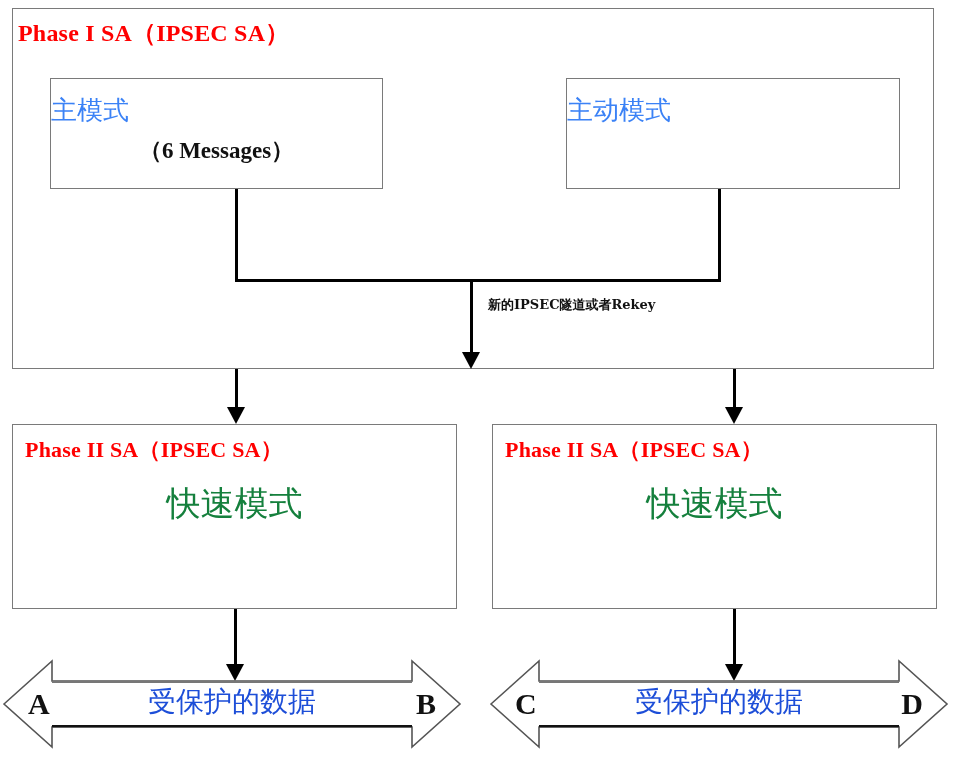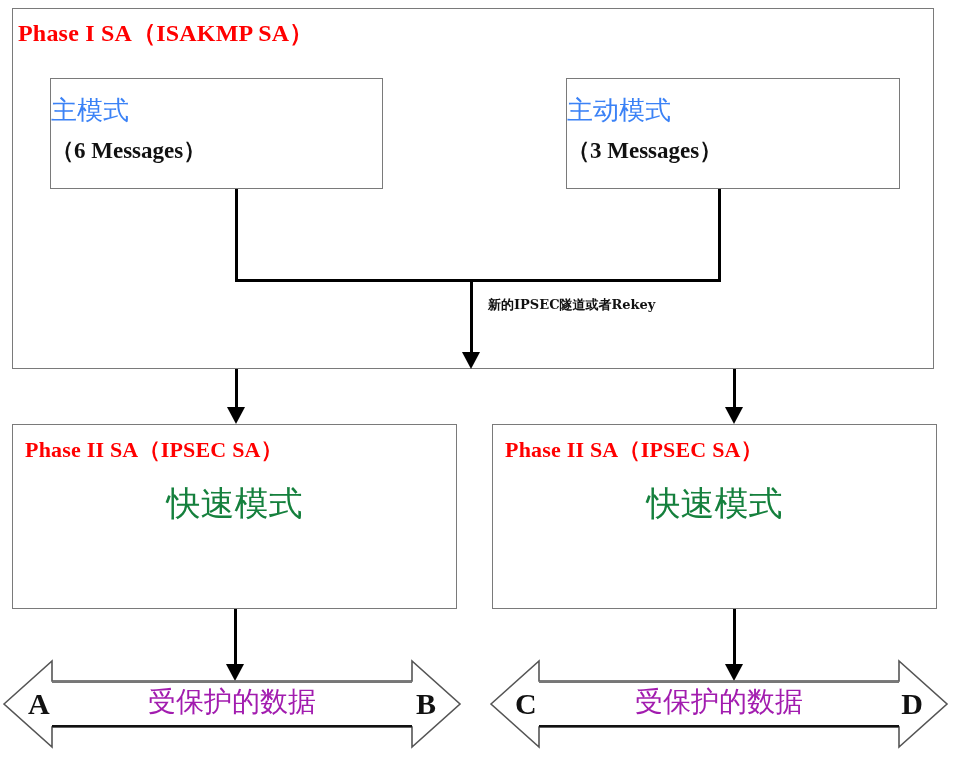--- a/index.html
+++ b/index.html
@@ -75,20 +75,21 @@
     right: 0;
     font-size: 26px;
     color: #3b82f6;
     font-family: "DejaVu Serif", "Liberation Serif", serif;
     white-space: nowrap;
   }
   .mode-msg {
     position: absolute;
     left: 0;
     right: 0;
+    text-align: center;
     font-size: 23px;
     font-weight: bold;
     color: #111111;
     white-space: nowrap;
   }
   .quick-mode {
     position: absolute;
     left: 0;
     right: 0;
     top: 56px;
@@ -143,42 +144,41 @@
     font-weight: bold;
     color: #111111;
   }
   .dbl-arrow .mid-label {
     position: absolute;
     left: 0;
     right: 0;
     top: 26px;
     text-align: center;
     font-size: 28px;
-    color: #a21caf;
+    color: #1d4ed8;
     font-family: "DejaVu Serif", "Liberation Serif", serif;
     white-space: nowrap;
   }
 </style>
 </head>
 <body>
 
 <div id="canvas">
 
   <div class="box box-outer-phase1"></div>
 
-  <div class="phase-title title-phase1">Phase I  SA（ISAKMP SA）</div>
+  <div class="phase-title title-phase1">Phase I  SA（IPSEC SA）</div>
 
   <div class="box box-main-mode">
     <div class="mode-cn" style="top:14px;">主模式</div>
     <div class="mode-msg" style="top:56px;">（6 Messages）</div>
   </div>
 
   <div class="box box-aggressive-mode">
     <div class="mode-cn" style="top:14px;">主动模式</div>
-    <div class="mode-msg" style="top:56px;">（3 Messages）</div>
   </div>
 
   <div class="vline" style="left:235px; top:189px; height:93px;"></div>
 
   <div class="vline" style="left:718px; top:189px; height:93px;"></div>
 
   <div class="hline" style="left:235px; top:279px; width:486px;"></div>
 
   <div class="vline" style="left:470px; top:279px; height:75px;"></div>
   <div class="arrowhead" style="left:462px; top:352px;"></div>

